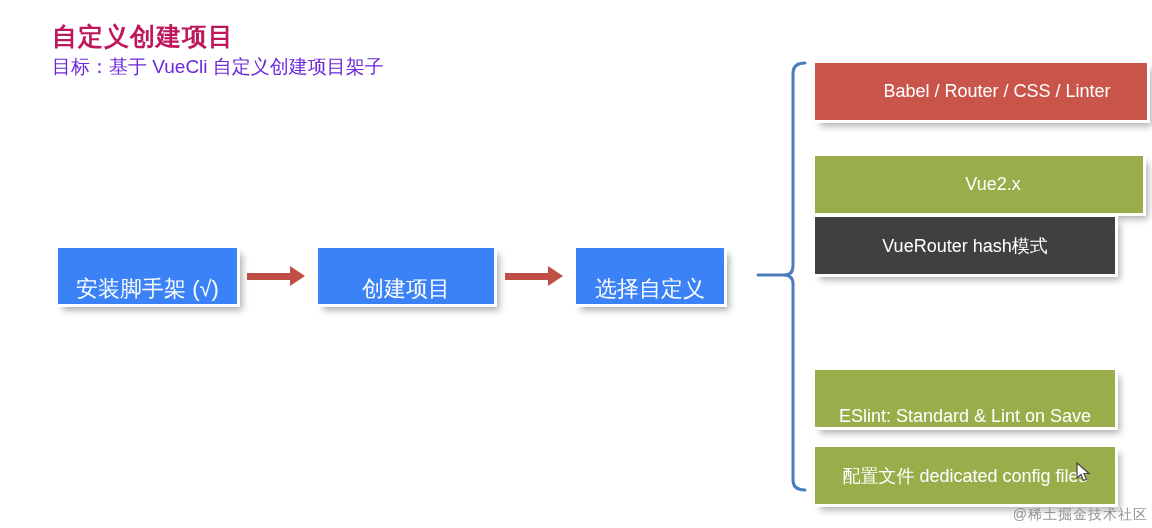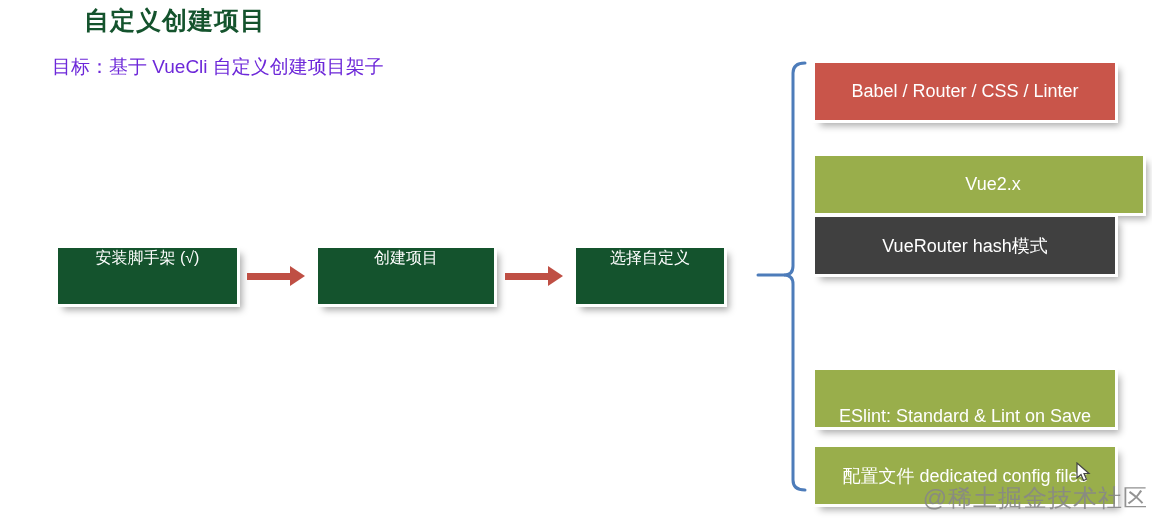--- a/index.html
+++ b/index.html
@@ -4,34 +4,33 @@
 <style>
   html,body { margin:0; padding:0; background:#ffffff; }
   .canvas {
     position:relative;
     width:1152px; height:528px;
     background:#ffffff;
     font-family:"Liberation Sans","DejaVu Sans",sans-serif;
     overflow:hidden;
   }
   .page-title {
-    position:absolute; left:52px; top:4px;
-    font-size:25px; font-weight:bold; color:#14532d;
+    position:absolute; left:52px; top:20px;
+    font-size:25px; font-weight:bold; color:#be185d;
     letter-spacing:1px;
-    margin-left:32px;
   }
   .page-subtitle {
     position:absolute; left:52px; top:54px;
     font-size:19px; color:#6d28d9;
   }
   .step {
     position:absolute; top:248px; height:56px;
-    background:#14532d; color:#ffffff;
-    display:flex; align-items:flex-start; justify-content:center;
-    font-size:16px;
+    background:#3b82f6; color:#ffffff;
+    display:flex; align-items:flex-end; justify-content:center;
+    font-size:22px;
     box-shadow:0 0 0 3px #ffffff, 5px 6px 7px rgba(0,0,0,0.35);
   }
   .step1 { left:58px;  width:179px; }
   .step2 { left:318px; width:176px; }
   .step3 { left:576px; width:148px; }
   .arrow { position:absolute; display:flex; align-items:center; }
   .arrow .shaft { width:43px; height:7px; background:#bf4f44; }
   .arrow .head  {
     width:0; height:0;
     border-left:15px solid #bf4f44;
@@ -47,22 +46,22 @@
     color:#ffffff; font-size:18px;
     box-shadow:0 0 0 3px #ffffff, 5px 6px 7px rgba(0,0,0,0.32);
   }
   .opt0 { top:63px; }
   .opt1 { top:156px;padding-left:28px; }
   .opt2 { top:217px; }
   .opt3 { top:294px; }
   .opt4 { top:370px;align-items:flex-end; }
   .opt5 { top:447px; }
   .watermark {
-    position:absolute; right:4px; bottom:14px;
-    font-size:24px; color:rgba(135,135,135,0.9);
+    position:absolute; right:4px; bottom:4px;
+    font-size:14px; color:rgba(135,135,135,0.9);
     letter-spacing:1px;
   }
   .cursor-svg { position:absolute; left:1076px; top:462px; }
 </style>
 </head>
 <body>
 
 <div class="canvas">
 
   <div class="page-title">自定义创建项目</div>
@@ -84,21 +83,21 @@
   </div>
   <div class="step step3">
     <span>选择自定义</span>
   </div>
 
   <svg class="brace-svg" width="60" height="445" viewBox="0 0 60 445">
     <path d="M 3 220 L 29 220" stroke="#4d7cba" stroke-width="3" fill="none" stroke-linecap="round"></path>
     <path d="M 50 8 Q 38 8 38 18 L 38 211 Q 38 220 29 220 Q 38 220 38 229 L 38 425 Q 38 435 50 435" stroke="#4d7cba" stroke-width="3" fill="none" stroke-linecap="round"></path>
   </svg>
 
-  <div class="option opt0" style="background: rgb(201, 85, 74);">
+  <div class="option opt0" style="background: rgb(201, 85, 74); padding-left: 32px;">
     <span>Babel / Router / CSS / Linter</span>
   </div>
   <div class="option opt1" style="background: rgb(153, 174, 75);">
     <span>Vue2.x</span>
   </div>
   <div class="option opt2" style="background: #404040;">
     <span>VueRouter hash模式</span>
   </div>
   <div class="option opt4" style="background: rgb(153, 174, 75);">
     <span>ESlint: Standard &amp; Lint on Save</span>

